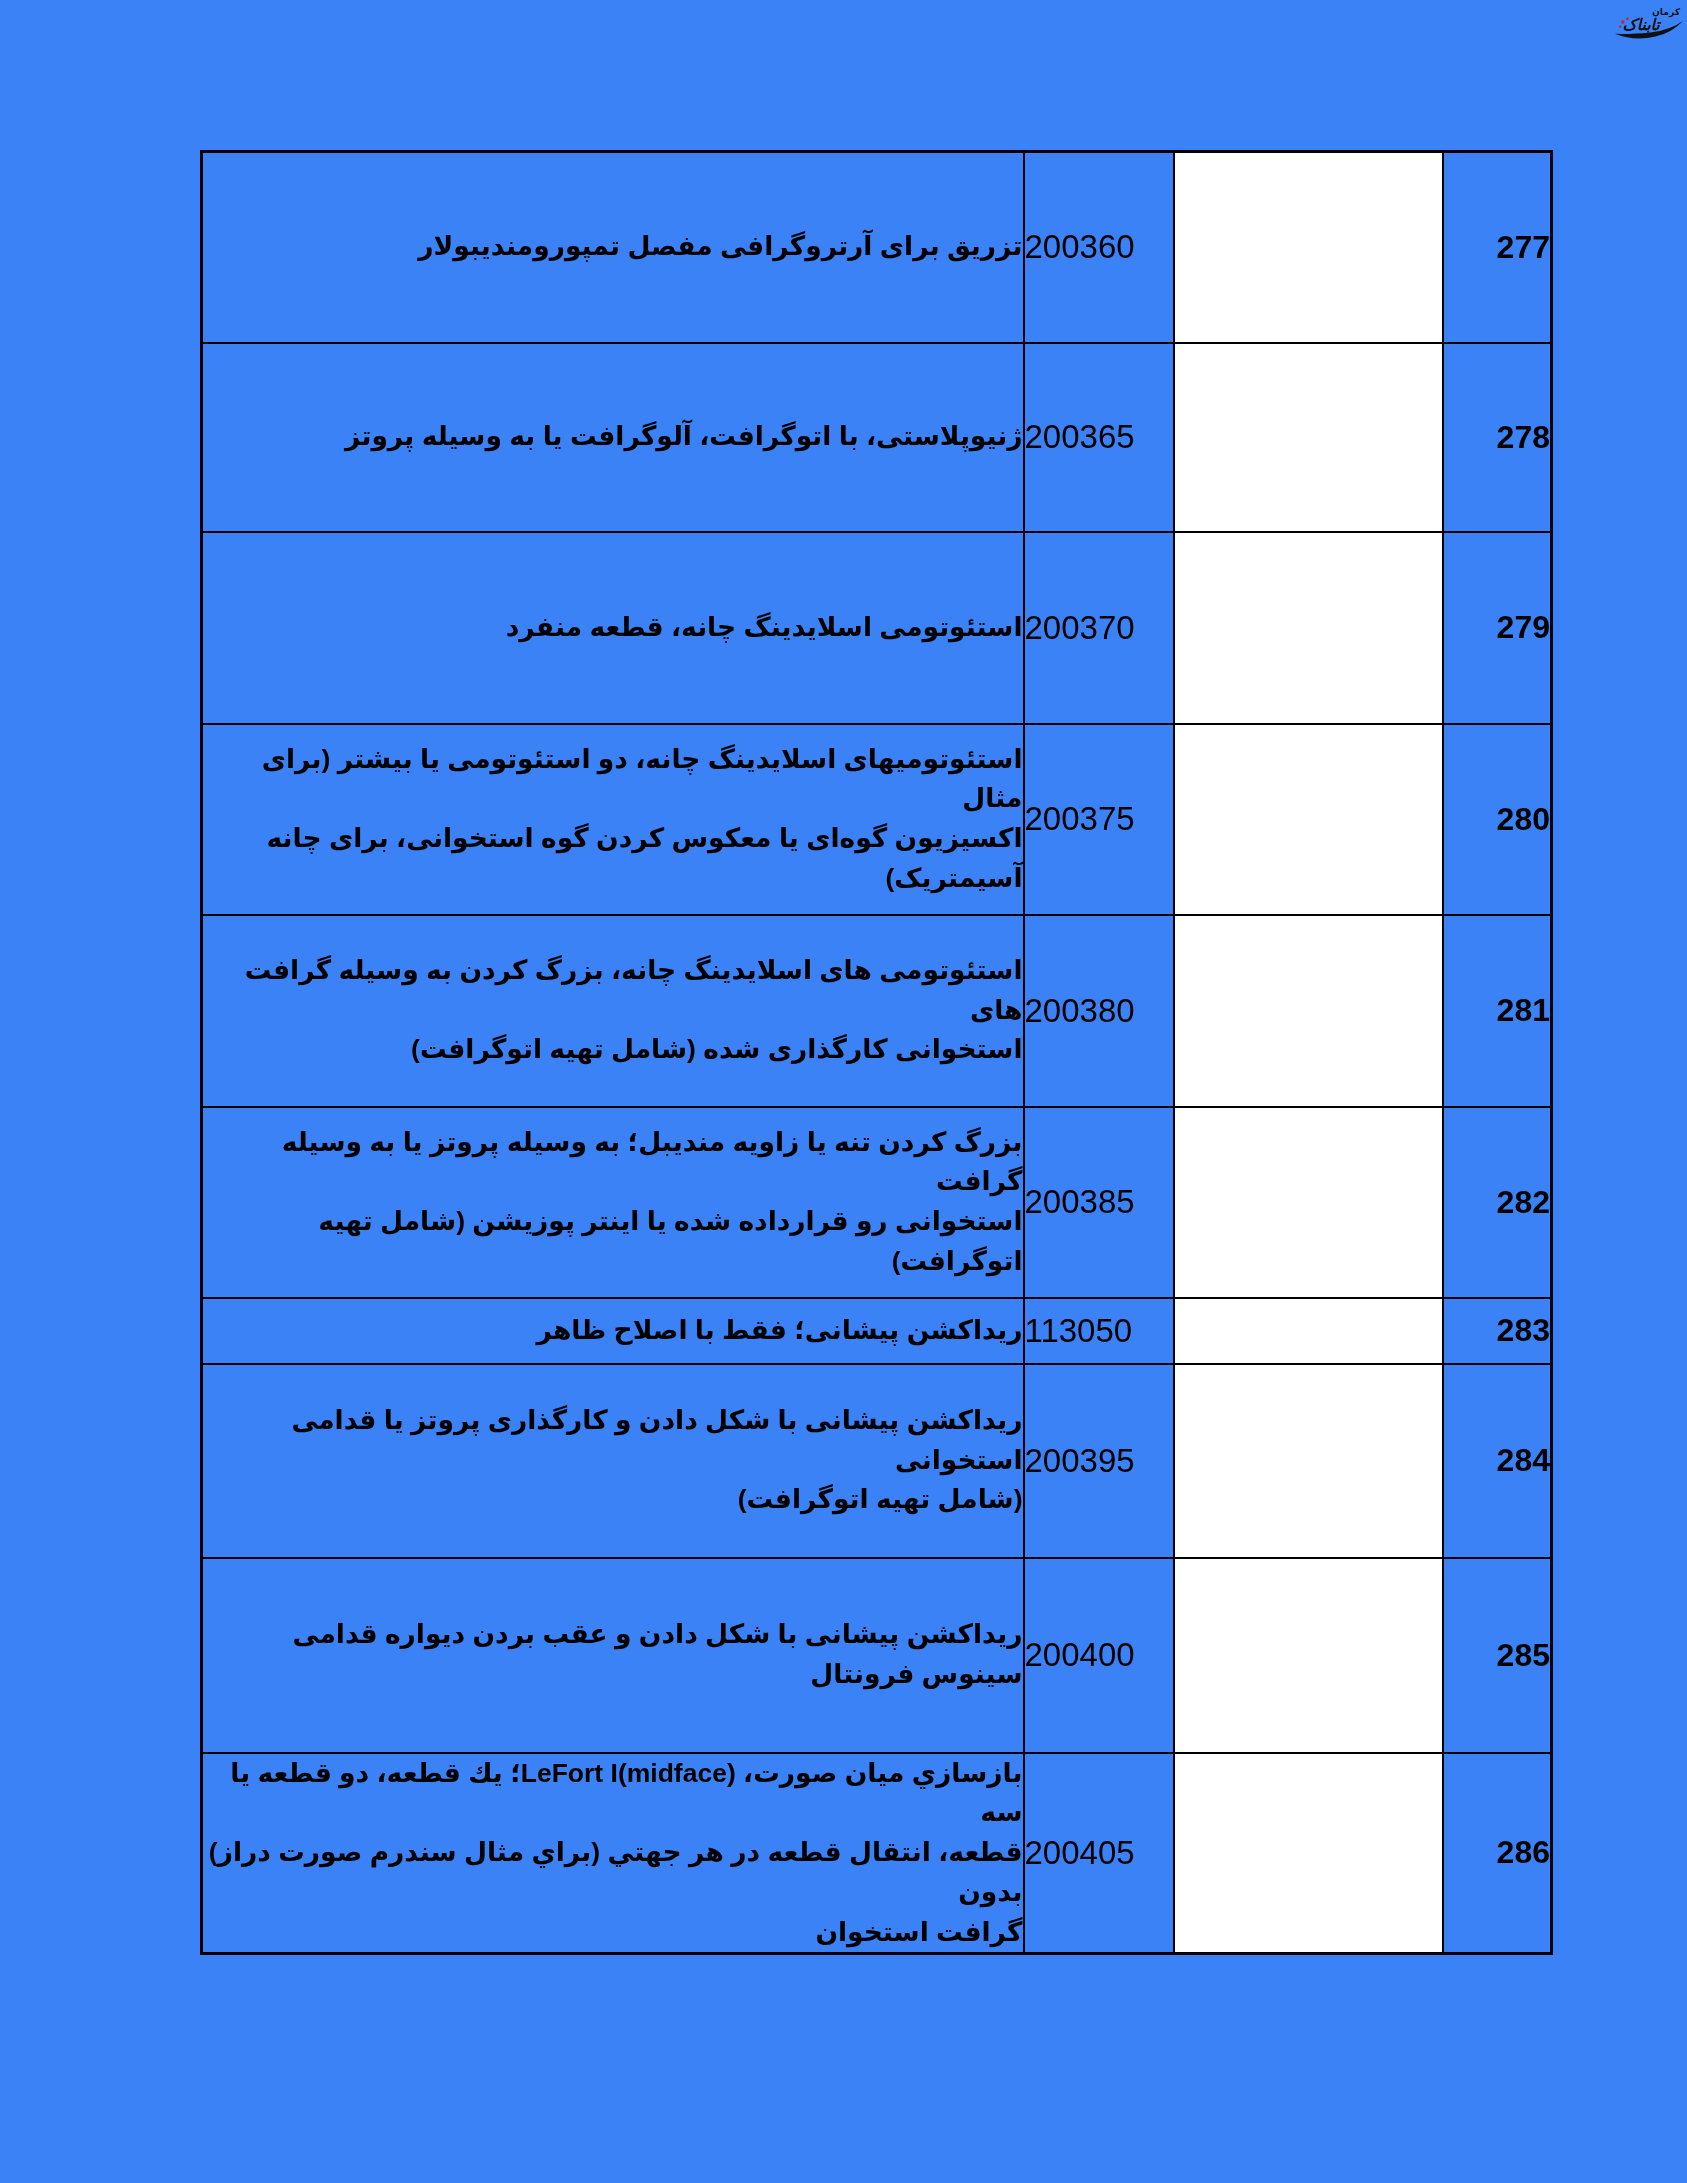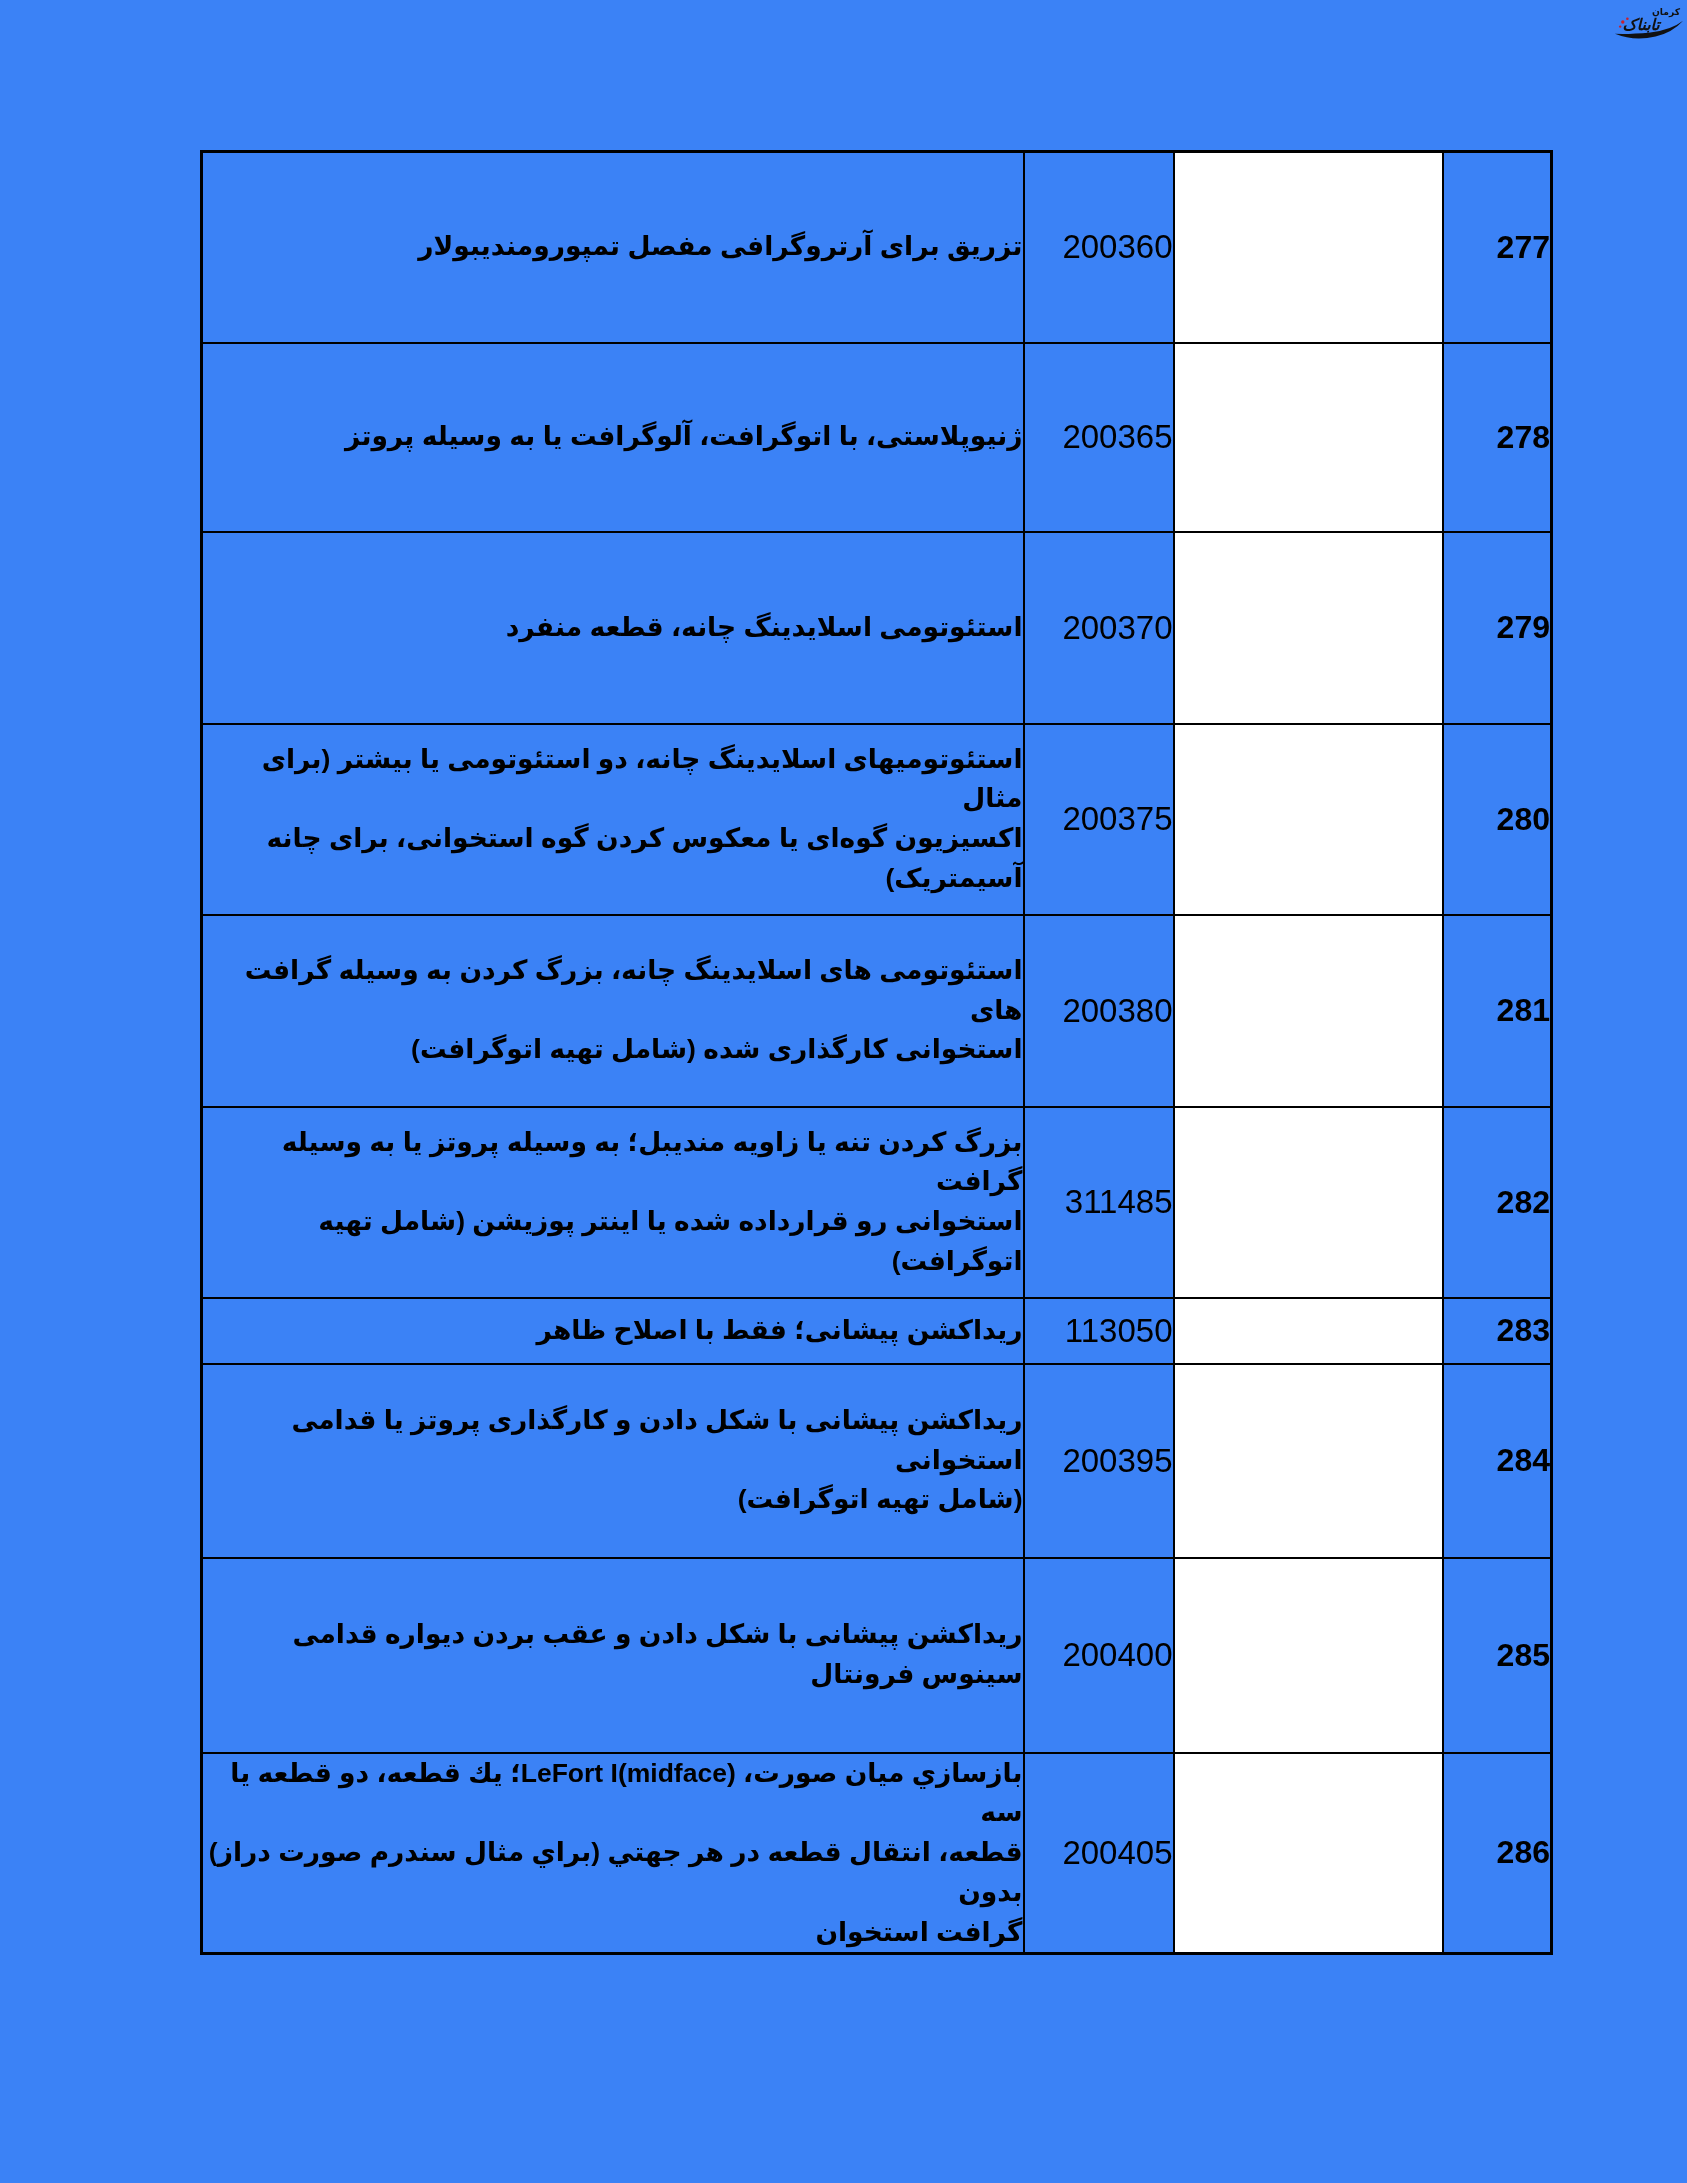--- a/index.html
+++ b/index.html
@@ -39,21 +39,21 @@
     font-size:26.5px;
     line-height:1.5;
     text-align:right;
     padding:4px 6.6px 4px 8px;
     white-space:pre-line;
     direction:rtl;
     font-weight:bold;
   }
   td.code{
     direction:ltr;
-    text-align:right;
+    text-align:left;
     font-size:33px;
     letter-spacing:0px;
   }
   td.num{
     text-align:right;
     font-size:32px;
     font-weight:bold;
   }
   td.blank{background:#fff;}
 
@@ -125,21 +125,21 @@
         <tr>
           <td class="num">281</td>
           <td class="blank"></td>
           <td class="code">200380</td>
           <td class="desc">استئوتومی های اسلایدینگ چانه، بزرگ کردن به وسیله گرافت های
 استخوانی کارگذاری شده (شامل تهیه اتوگرافت)</td>
         </tr>
         <tr>
           <td class="num">282</td>
           <td class="blank"></td>
-          <td class="code">311485</td>
+          <td class="code">200385</td>
           <td class="desc">بزرگ کردن تنه یا زاویه مندیبل؛ به وسیله پروتز یا به وسیله گرافت
 استخوانی رو قرارداده شده یا اینتر پوزیشن (شامل تهیه اتوگرافت)</td>
         </tr>
         <tr>
           <td class="num">283</td>
           <td class="blank"></td>
           <td class="code">113050</td>
           <td class="desc">ریداکشن پیشانی؛ فقط با اصلاح ظاهر</td>
         </tr>
         <tr>

